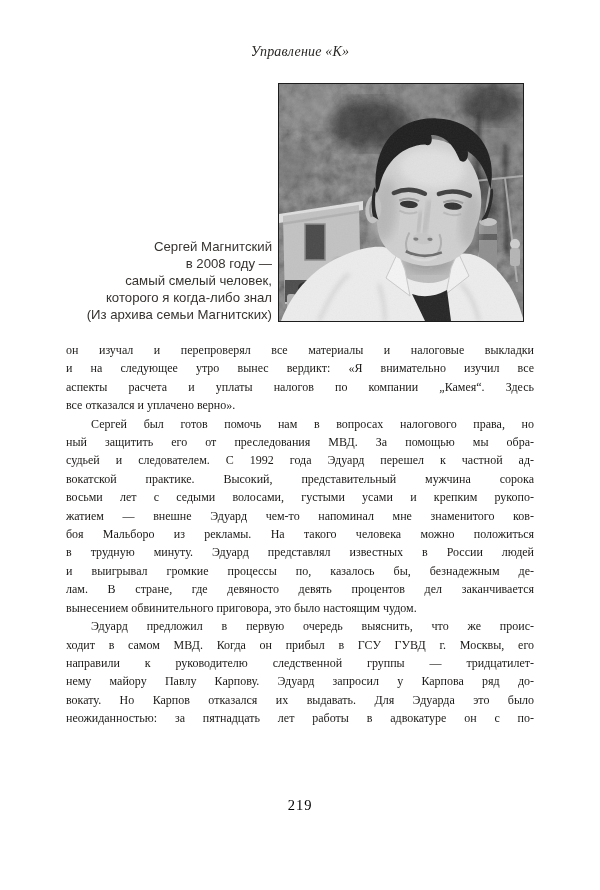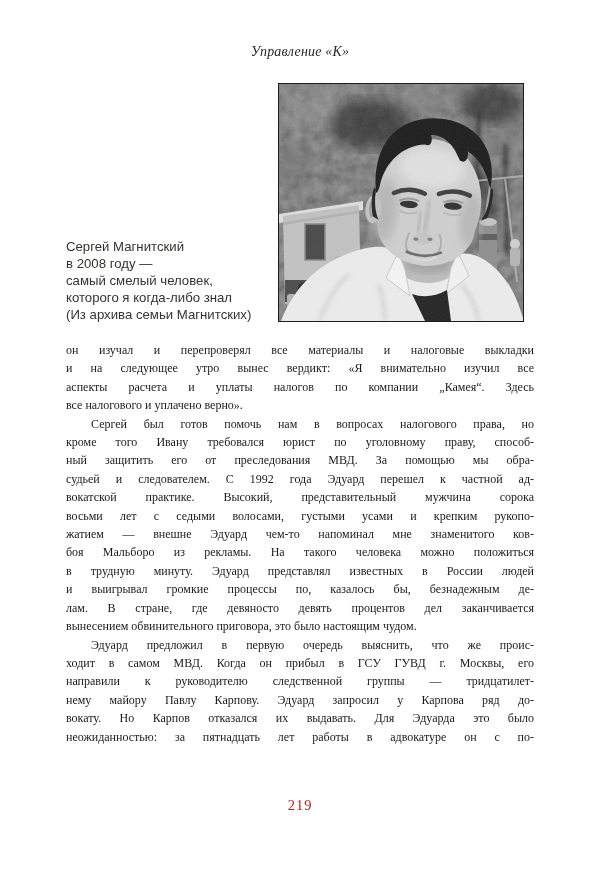--- a/index.html
+++ b/index.html
@@ -3,29 +3,29 @@
 <meta charset="utf-8">
 <style>
   html,body{margin:0;padding:0;background:#ffffff;}
   .page{position:relative;width:600px;height:890px;background:#ffffff;overflow:hidden;
         font-family:"Liberation Serif",serif;color:#1c1a18;}
   .running-head{position:absolute;top:44px;left:0;width:600px;text-align:center;
         font-style:italic;font-size:14px;color:#2a2825;letter-spacing:.2px;}
   .photo-frame{position:absolute;left:278px;top:83px;width:244px;height:237px;
         border:1px solid #1d1d1d;background:#3f3f3f;}
   .photo-frame svg{display:block;width:244px;height:237px;}
-  .photo-caption{position:absolute;left:66px;top:238px;width:206px;text-align:left;
+  .photo-caption{position:absolute;left:66px;top:238px;width:206px;text-align:right;
         font-family:"Liberation Sans",sans-serif;font-size:13.2px;line-height:17px;color:#36332f;}
   .body-text{position:absolute;left:66px;top:341px;width:468px;
         font-size:12px;line-height:18.4px;}
   .bline{text-align:justify;text-align-last:justify;}
   .bline.flush{text-align-last:left;}
   .bline.ind{text-indent:25px;}
   .page-number{position:absolute;top:797px;left:0;width:600px;text-align:center;
-        font-size:14.5px;color:#b91c1c;letter-spacing:1px;}
+        font-size:14.5px;color:#000000;letter-spacing:1px;}
 </style>
 </head>
 <body>
 
 <div class="page">
 
   <div class="running-head">Управление «К»</div>
 
   <div class="photo-frame">
     <svg viewBox="0 0 244 237" xmlns="http://www.w3.org/2000/svg">
@@ -147,25 +147,24 @@
       <div>самый смелый человек,</div>
       <div>которого я когда-либо знал</div>
       <div>(Из архива семьи Магнитских)</div>
     </div>
 
   <div class="body-text">
       <div>
         <div class="bline">он изучал и перепроверял все материалы и налоговые выкладки</div>
         <div class="bline">и на следующее утро вынес вердикт: «Я внимательно изучил все</div>
         <div class="bline">аспекты расчета и уплаты налогов по компании „Камея“. Здесь</div>
-        <div class="bline flush">все налогового и уплачено верно».</div>
+        <div class="bline flush">все отказался и уплачено верно».</div>
       </div>
       <div>
         <div class="bline ind">Сергей был готов помочь нам в вопросах налогового права, но</div>
-        <div class="bline">кроме того Ивану требовался юрист по уголовному праву, способ-</div>
         <div class="bline">ный защитить его от преследования МВД. За помощью мы обра-</div>
         <div class="bline">судьей и следователем. С 1992 года Эдуард перешел к частной ад-</div>
         <div class="bline">вокатской практике. Высокий, представительный мужчина сорока</div>
         <div class="bline">восьми лет с седыми волосами, густыми усами и крепким рукопо-</div>
         <div class="bline">жатием — внешне Эдуард чем-то напоминал мне знаменитого ков-</div>
         <div class="bline">боя Мальборо из рекламы. На такого человека можно положиться</div>
         <div class="bline">в трудную минуту. Эдуард представлял известных в России людей</div>
         <div class="bline">и выигрывал громкие процессы по, казалось бы, безнадежным де-</div>
         <div class="bline">лам. В стране, где девяносто девять процентов дел заканчивается</div>
         <div class="bline flush">вынесением обвинительного приговора, это было настоящим чудом.</div>

